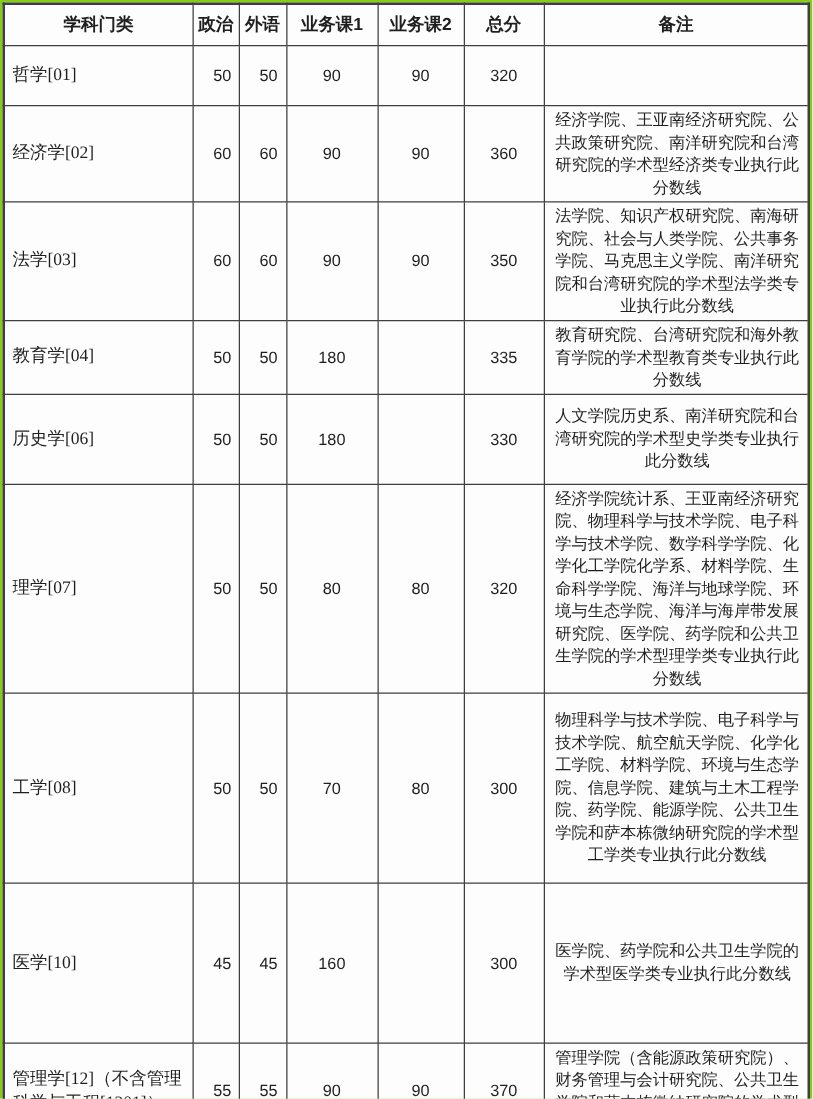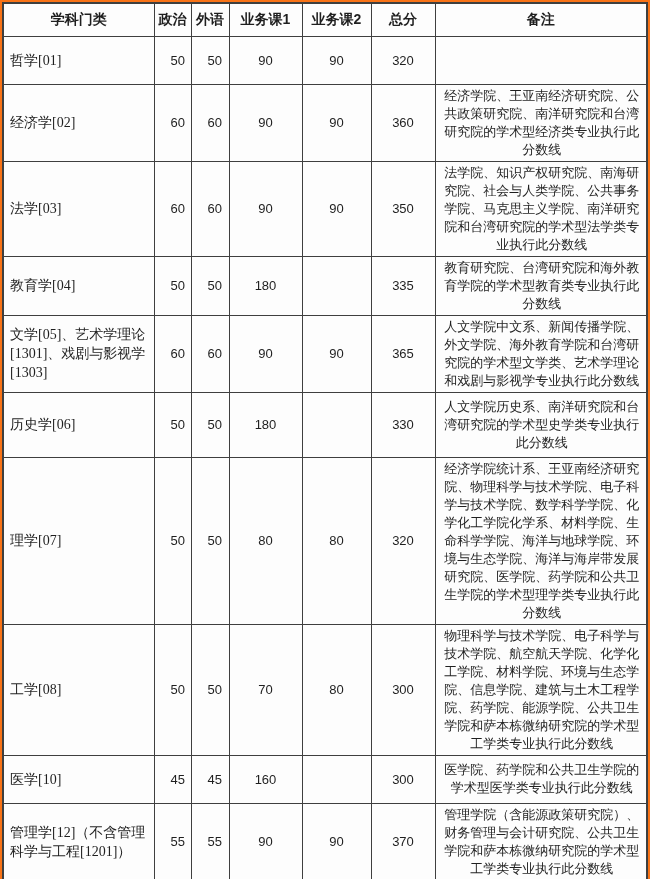--- a/index.html
+++ b/index.html
@@ -6,21 +6,21 @@
     margin: 0;
     padding: 0;
     background: #fdfdfd;
     font-family: "Liberation Sans", "DejaVu Sans", sans-serif;
   }
   .page {
     width: 650px;
     height: 879px;
     box-sizing: border-box;
     padding: 2px;
-    background: #f97316;
+    background: #84cc16;
   }
   table.score-table {
     border-collapse: collapse;
     table-layout: fixed;
     width: 646px;
     border: 2px solid #3f3f3f;
     background: #fdfdfd;
   }
   .score-table th, .score-table td {
     border: 1px solid #3f3f3f;
@@ -124,29 +124,20 @@
         <tr>
           <td class="cat">教育学[04]</td>
           <td class="num">50</td>
           <td class="num">50</td>
           <td class="num">180</td>
           <td class="num"></td>
           <td class="num">335</td>
           <td class="remark">教育研究院、台湾研究院和海外教育学院的学术型教育类专业执行此分数线</td>
         </tr>
         <tr>
-          <td class="cat">文学[05]、艺术学理论[1301]、戏剧与影视学[1303]</td>
-          <td class="num">60</td>
-          <td class="num">60</td>
-          <td class="num">90</td>
-          <td class="num">90</td>
-          <td class="num">365</td>
-          <td class="remark">人文学院中文系、新闻传播学院、外文学院、海外教育学院和台湾研究院的学术型文学类、艺术学理论和戏剧与影视学专业执行此分数线</td>
-        </tr>
-        <tr>
           <td class="cat">历史学[06]</td>
           <td class="num">50</td>
           <td class="num">50</td>
           <td class="num">180</td>
           <td class="num"></td>
           <td class="num">330</td>
           <td class="remark">人文学院历史系、南洋研究院和台湾研究院的学术型史学类专业执行此分数线</td>
         </tr>
         <tr>
           <td class="cat">理学[07]</td>

